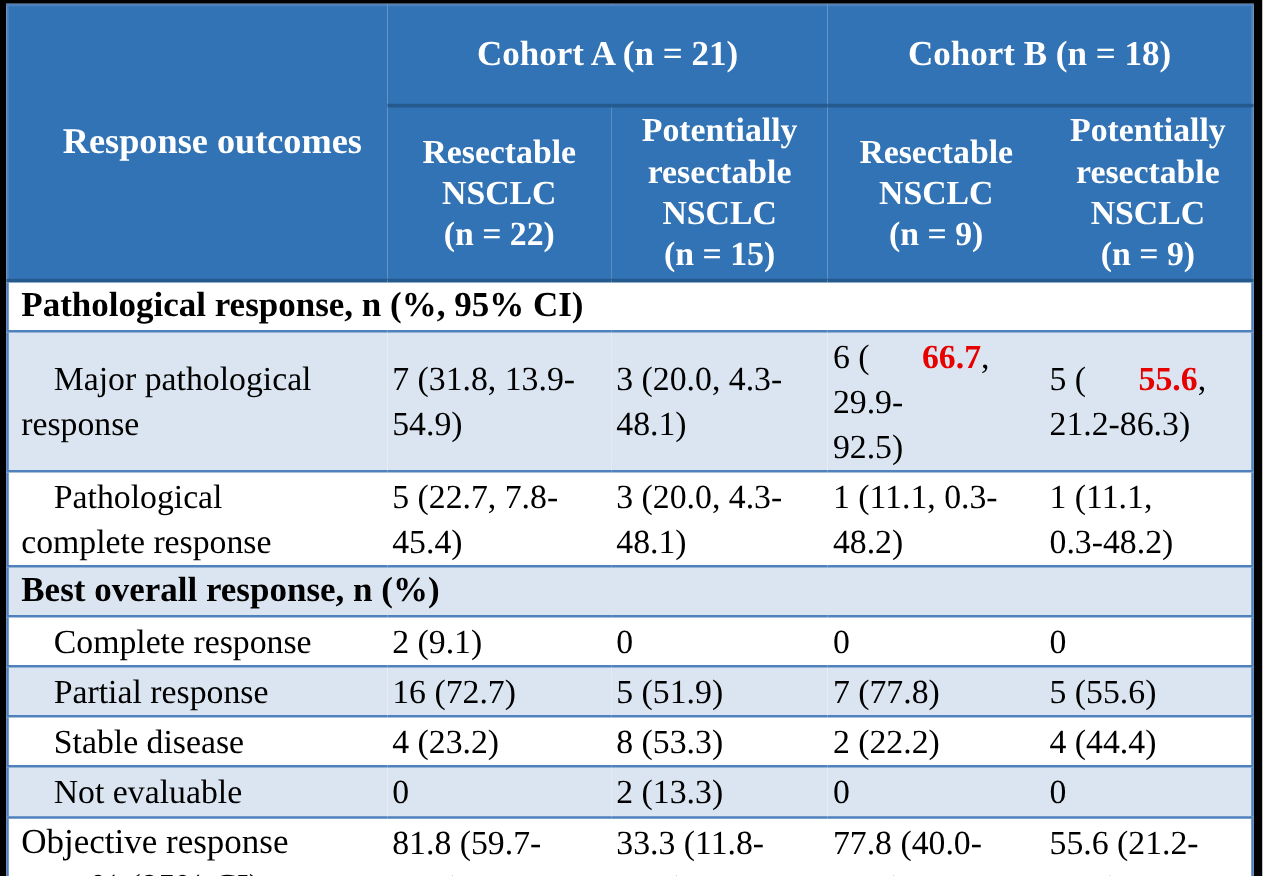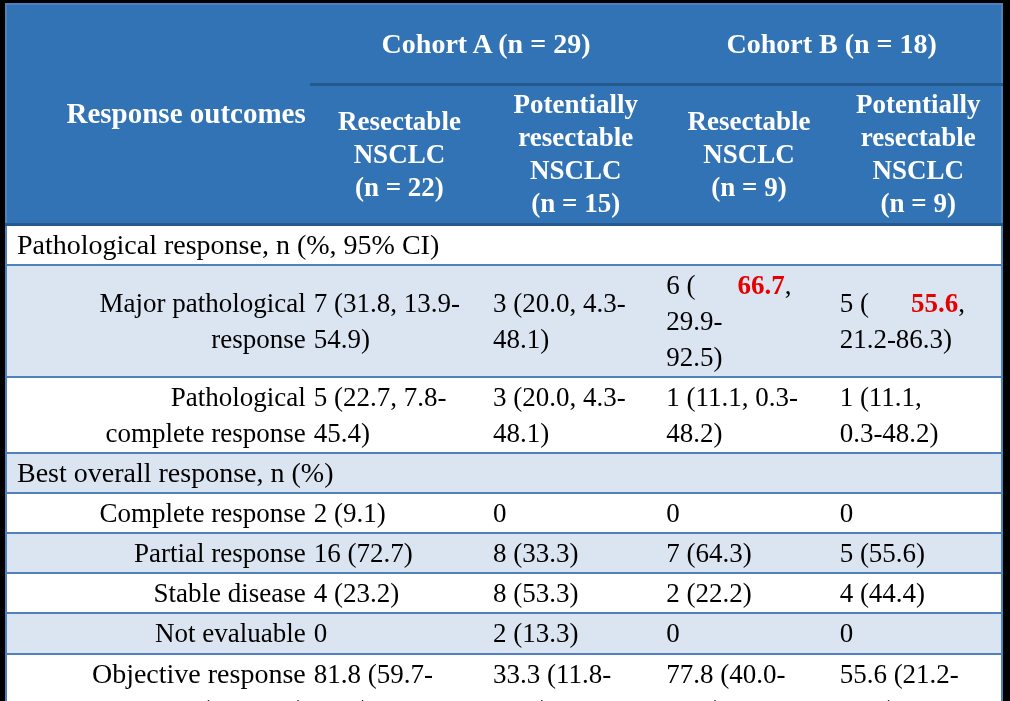--- a/index.html
+++ b/index.html
@@ -27,44 +27,44 @@
   
   thead th{
     background:var(--header_bg,#3273b5);
     color:var(--header_text,#fff);
     font-weight:bold;
     text-align:center;
     border:none;
     border-bottom:3px solid var(--header_border,#255a8e);
   }
   th.corner{
-    text-align:right;
+    text-align:center;
     padding-left:27px;
     font-size:29px;
   }
   th.cohort{font-size:28px;}
   th.subhead{font-size:27px;line-height:33px;}
   tr.cohort-row{height:80px;}
   tr.subhead-row{height:140px;}
   
   tbody td{
     font-size:27px;
     line-height:36px;
     border-top:2px solid var(--row_border,#4f81bd);
     text-align:left;
   }
   tbody tr.band td{background:var(--band_bg,#dbe5f1);}
   td.section{
-    font-weight:normal;
+    font-weight:bold;
     font-size:28px;
     text-align:left;
     padding-left:10px;
   }
   td.rowlabel{
-    text-align:right;
+    text-align:left;
     padding-left:10px;
     text-indent:26px;
   }
   td.rowlabel.bold{
     font-weight:normal;
     font-size:28px;
     text-indent:0;
   }
   tr.h1{height:37px;}
   tr.h2{height:74px;}
@@ -79,21 +79,21 @@
   <colgroup>
     <col style="width:30.5%">
     <col style="width:18%">
     <col style="width:17.4%">
     <col style="width:17.4%">
     <col style="width:16.7%">
   </colgroup>
   <thead>
     <tr class="cohort-row">
       <th class="corner" rowspan="2">Response outcomes</th>
-      <th class="cohort" colspan="2">Cohort A (n = 29)</th>
+      <th class="cohort" colspan="2">Cohort A (n = 21)</th>
       <th class="cohort" colspan="2">Cohort B (n = 18)</th>
     </tr>
     <tr class="subhead-row">
       <th class="subhead">Resectable
 NSCLC
 (n = 22)</th>
       <th class="subhead">Potentially
 resectable
 NSCLC
 (n = 15)</th>
@@ -146,22 +146,22 @@
       <td class="rowlabel">Complete response</td>
       <td><span>2 (9.1)</span></td>
       <td><span>0</span></td>
       <td><span>0</span></td>
       <td><span>0</span></td>
     </tr>
 
     <tr class="h1 band">
       <td class="rowlabel">Partial response</td>
       <td><span>16 (72.7)</span></td>
-      <td><span>8 (33.3)</span></td>
-      <td><span>7 (64.3)</span></td>
+      <td><span>5 (51.9)</span></td>
+      <td><span>7 (77.8)</span></td>
       <td><span>5 (55.6)</span></td>
     </tr>
 
     <tr class="h1">
       <td class="rowlabel">Stable disease</td>
       <td><span>4 (23.2)</span></td>
       <td><span>8 (53.3)</span></td>
       <td><span>2 (22.2)</span></td>
       <td><span>4 (44.4)</span></td>
     </tr>

